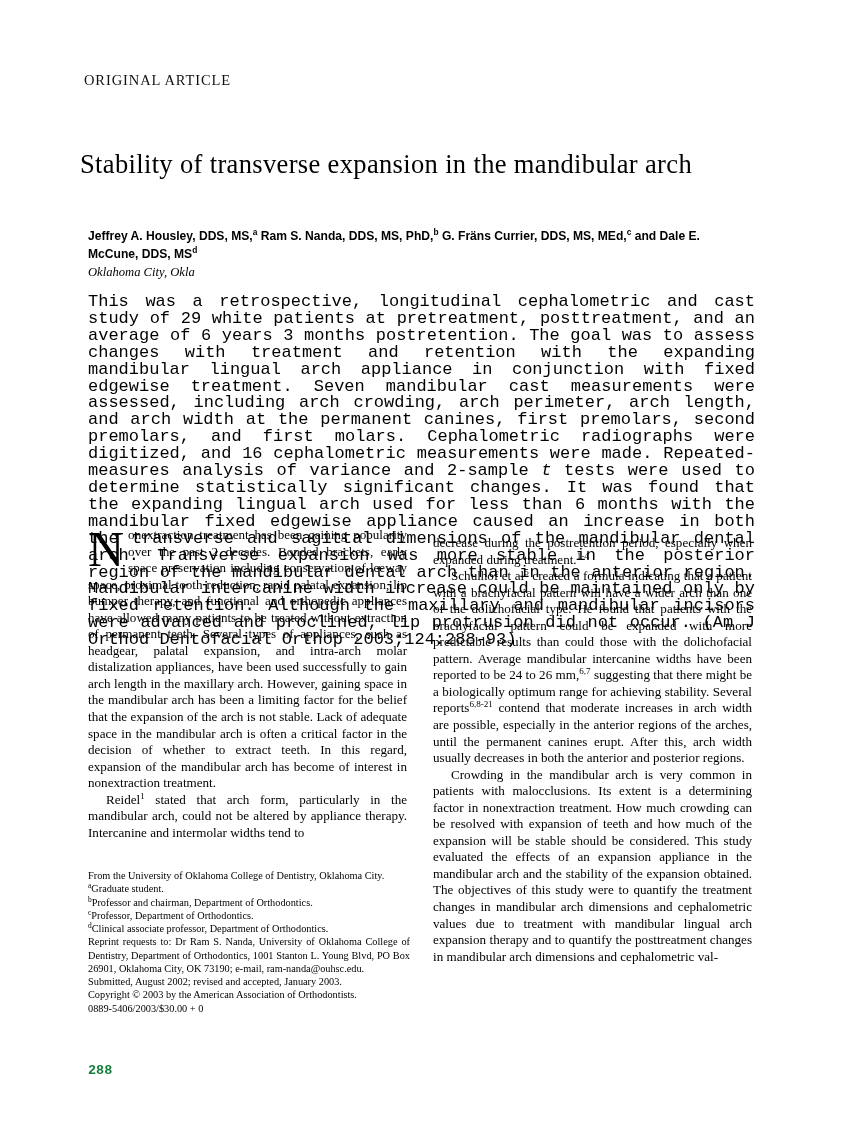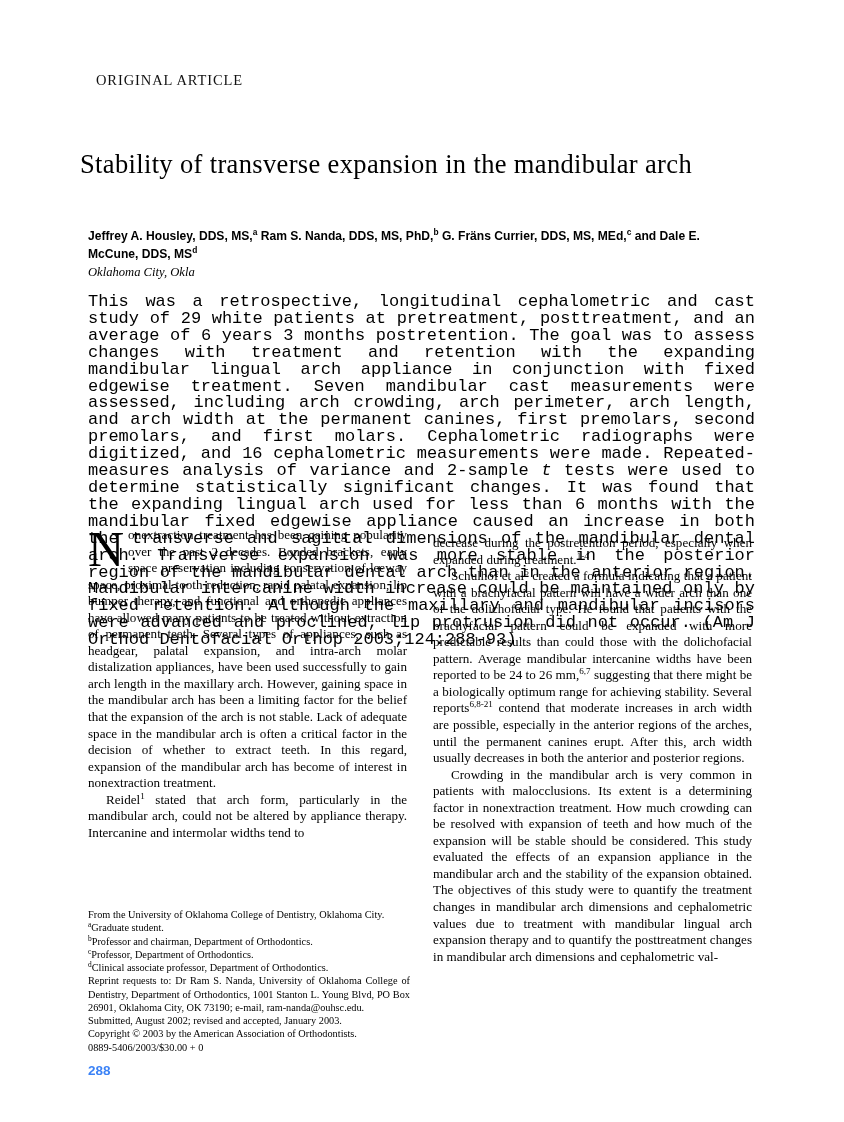--- a/index.html
+++ b/index.html
@@ -13,21 +13,21 @@
     height: 1122px;
     background: #ffffff;
     overflow: hidden;
     font-family: "Liberation Serif", "DejaVu Serif", serif;
     color: #000000;
   }
 
   
   .kicker {
     position: absolute;
-    left: 96px;
+    left: 84px;
     top: 72px;
     font-family: "Liberation Serif", "DejaVu Serif", serif;
     font-size: 14.5px;
     letter-spacing: 0.9px;
     color: #111;
   }
 
   .title {
     position: absolute;
     left: 80px;
@@ -115,43 +115,43 @@
     line-height: 42px;
     font-weight: 400;
     padding: 0 4px 0 0;
     margin-top: 1px;
   }
 
   
   .footnotes {
     position: absolute;
     left: 88px;
-    top: 908px;
+    top: 869px;
     width: 322px;
     font-family: "Liberation Serif", "DejaVu Serif", serif;
     font-size: 10.3px;
     line-height: 13.25px;
     text-align: justify;
     color: #000;
   }
   .footnotes p { margin: 0; }
   .footnotes sup {
     font-size: 7.4px;
     vertical-align: super;
     line-height: 0;
   }
 
   .page-number {
     position: absolute;
     left: 88px;
     top: 1063px;
-    font-family: Liberation Sans, sans-serif;
+    font-family: Liberation Mono, monospace;
     font-size: 13.5px;
     font-weight: bold;
-    color: #3b82f6;
+    color: #15803d;
   }
 </style>
 </head>
 <body>
 
 <div class="page">
 
   <div class="kicker">ORIGINAL ARTICLE</div>
 
   <h1 class="title">Stability of transverse expansion in the mandibular arch</h1>

